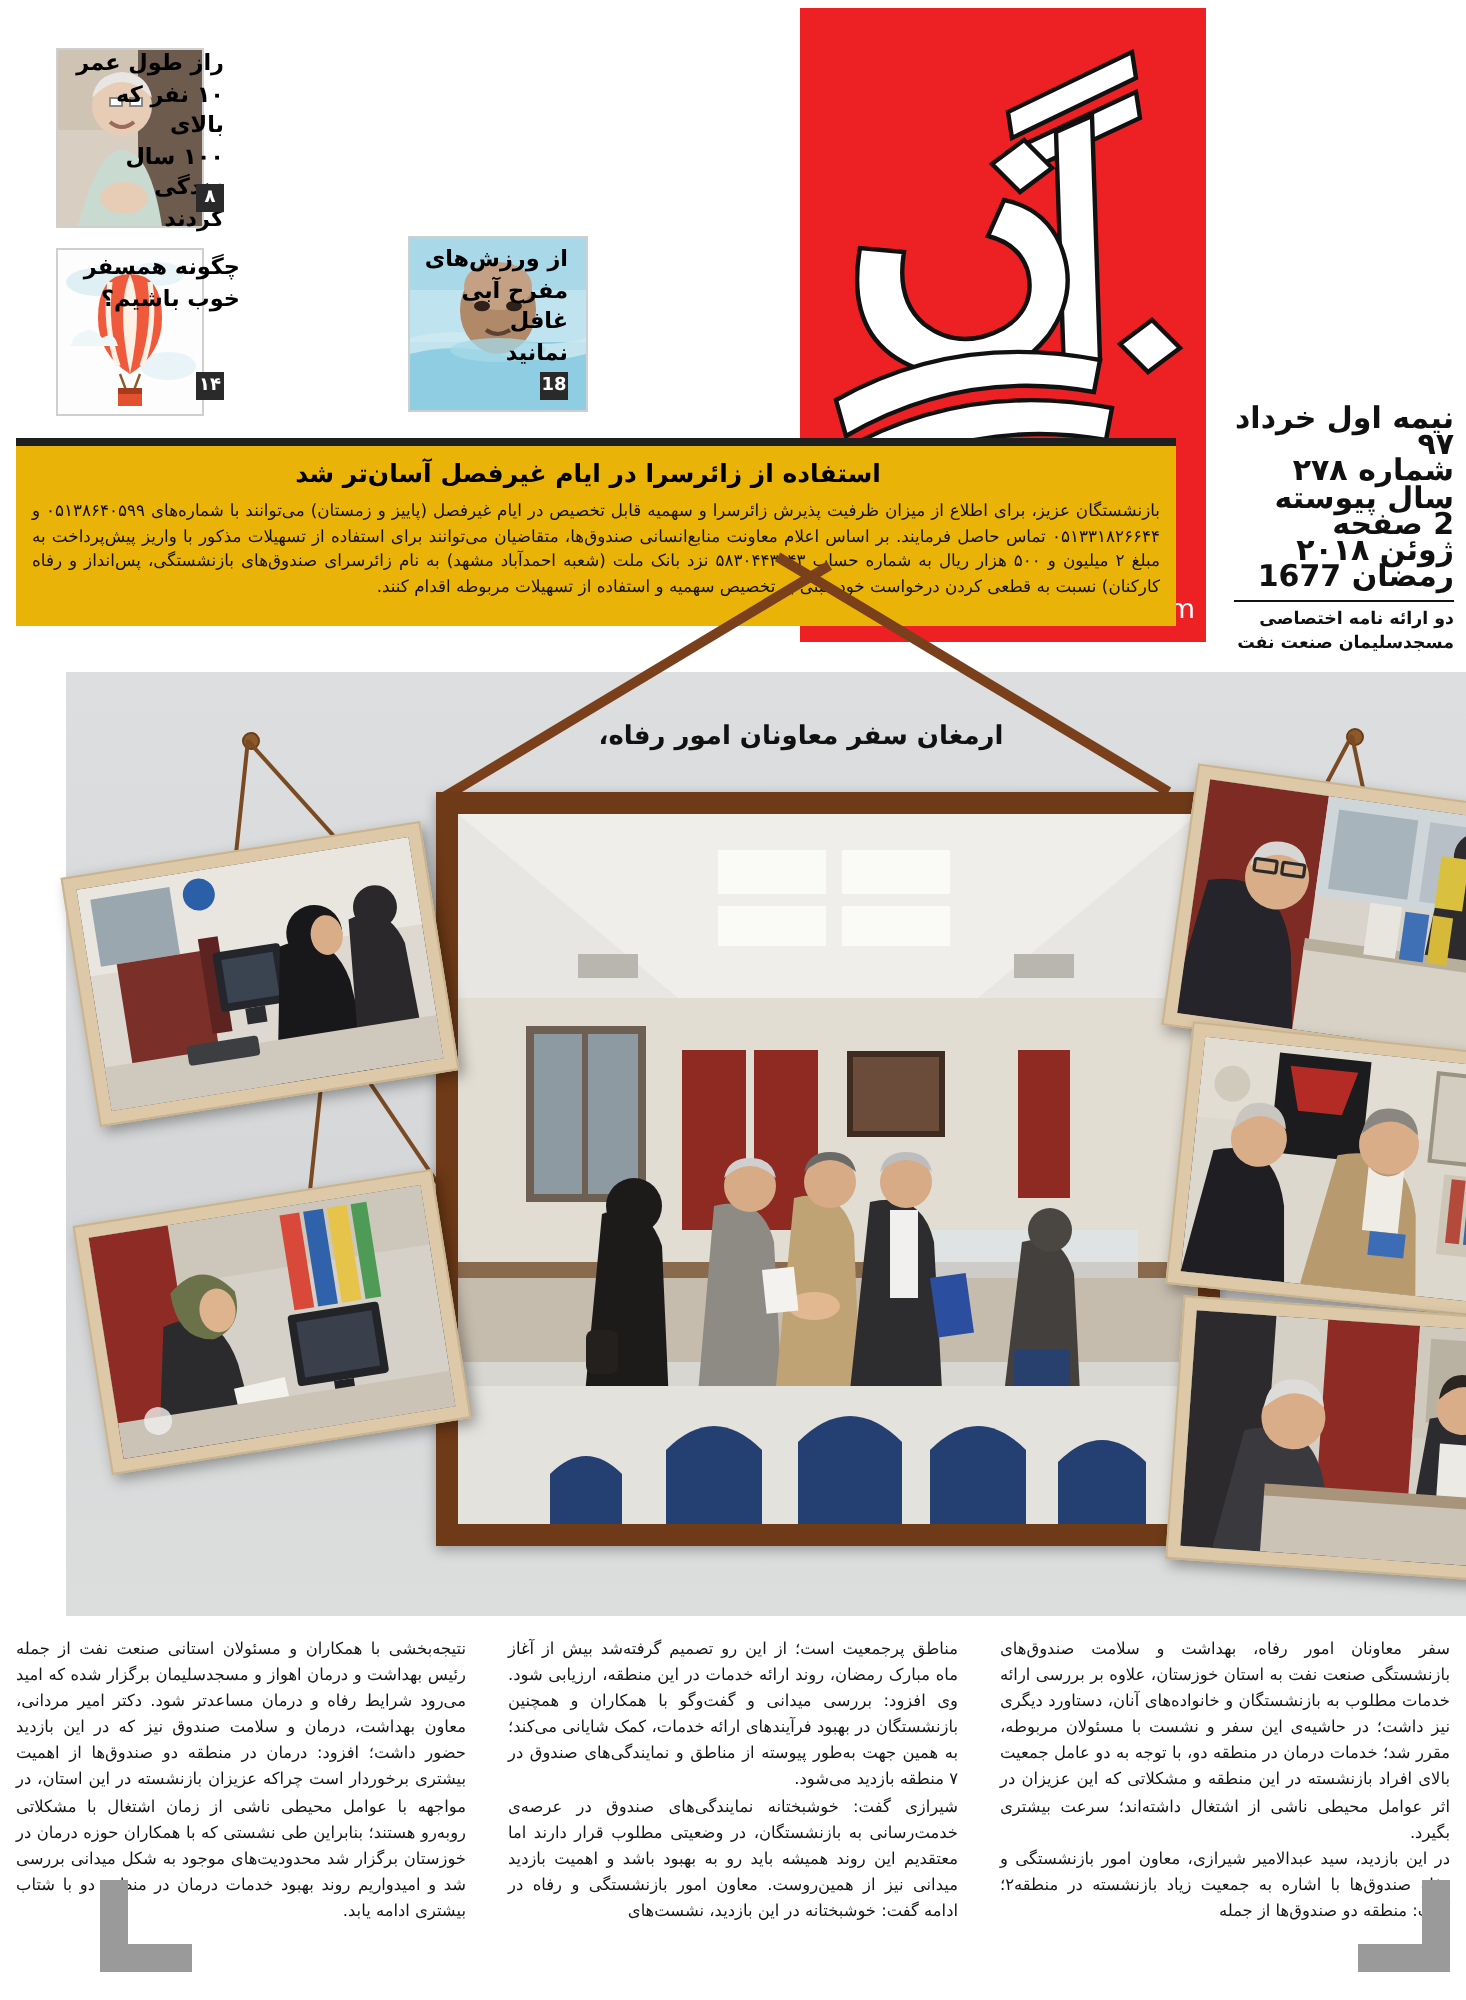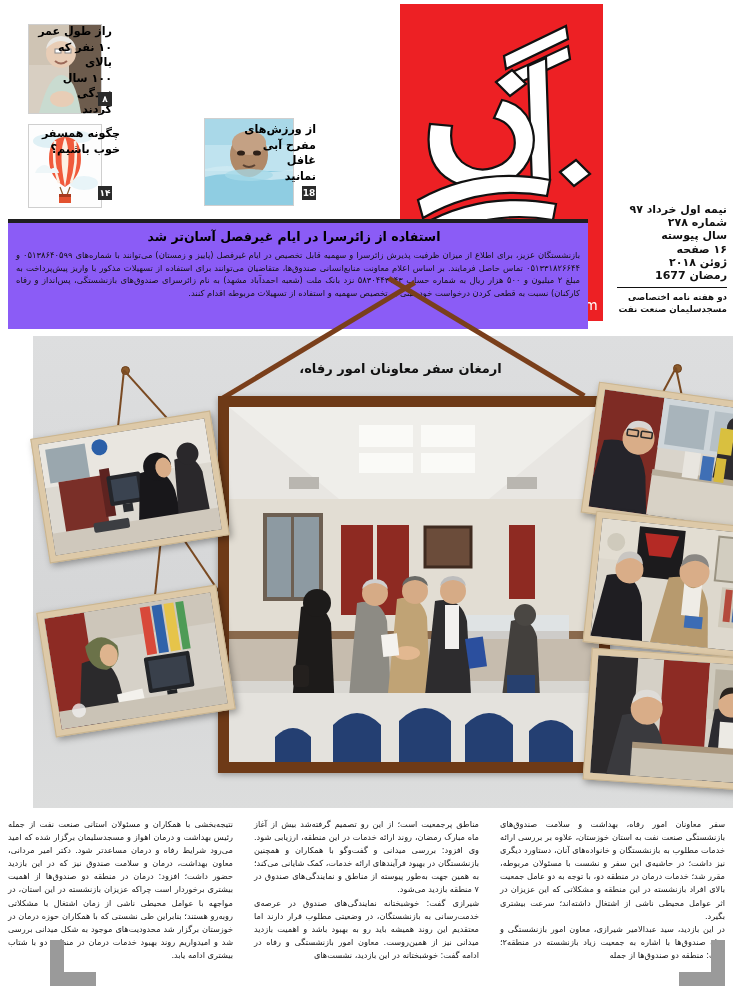--- a/index.html
+++ b/index.html
@@ -27,21 +27,21 @@
     color:#fff;font-size:13.5px;letter-spacing:-.2px;direction:ltr;
     font-family:"DejaVu Sans","Liberation Sans",sans-serif;
     white-space:nowrap;
   }
 
   
   .infocol{
     position:absolute;right:6px;top:203px;width:120px;
     text-align:right;direction:rtl;
   }
-  .infocol .line{font-size:11px;line-height:13.2px;color:#111;font-weight:bold;}
+  .infocol .line{font-size:15px;line-height:13.2px;color:#111;font-weight:bold;}
   .infocol .rule{border-top:1.4px solid #111;margin:5px 0 4px 10px;}
   .infocol .sub{font-size:8.7px;line-height:11.6px;color:#111;font-weight:bold;}
 
   
   .teasers{position:absolute;left:8px;top:18px;width:368px;height:190px;}
   .teaser{position:absolute;}
   .teaser .thumb{
     position:absolute;border:1px solid #cfcfcf;background:#e9e9e9;overflow:hidden;
   }
   .teaser .ttext{
@@ -51,22 +51,22 @@
   .pagebadge{
     position:absolute;width:14px;height:14px;background:#2a2a2a;color:#fff;
     font-size:9px;line-height:14px;text-align:center;font-weight:bold;
   }
 
   
   .ph{position:absolute;inset:0;}
 
   
   .newsbox{
-    position:absolute;left:8px;top:219px;width:580px;height:110px;
-    background:#8b5cf6;
+    position:absolute;left:8px;top:219px;width:580px;height:94px;
+    background:#eab308;
     text-decoration:underline;
   }
   .newsbox .topbar{position:absolute;left:0;top:0;width:100%;height:4px;background:#1f1f1f;}
   .newsbox .nb-title{
     position:absolute;left:0;right:8px;top:10px;text-align:center;
     font-size:12.5px;font-weight:bold;color:#000;direction:rtl;
   }
   .newsbox .nb-body{
     position:absolute;left:8px;right:8px;top:30px;
     font-size:8.4px;line-height:12.6px;text-align:justify;direction:rtl;color:#111;
@@ -159,21 +159,21 @@
             <rect x="30" y="69" width="12" height="9" fill="#e2522f"></rect>
             <rect x="30" y="69" width="12" height="3" fill="#a83a1e"></rect>
             <path d="M8 44 q8 -8 14 0 q6 -4 8 4 l-24 0z" fill="#eef6f8"></path>
           </svg>
         </div>
         <div class="ttext" style="right: 68px; top: 2px; width: 84px; white-space: pre-line;">چگونه همسفر
 خوب باشیم؟</div>
         <div class="pagebadge" style="right:76px;top:62px;margin-left:28px;">۱۴</div>
       </div>
 
-      <div class="teaser" style="left:196px;top:100px;width:172px;height:90px;padding-left:32px;">
+      <div class="teaser" style="left:196px;top:100px;width:172px;height:90px;">
         <div class="thumb" style="left:0;top:0;width:88px;height:86px;">
           <svg class="ph" viewBox="0 0 88 86" preserveAspectRatio="none">
             <rect width="88" height="86" fill="#bfe3ef"></rect>
             <rect x="0" y="0" width="88" height="26" fill="#a9d8e8"></rect>
             <rect x="0" y="52" width="88" height="34" fill="#8fcde2"></rect>
             <path d="M0 50 q22 -6 44 0 q22 6 44 0 l0 8 q-22 6 -44 0 q-22 -6 -44 0z" fill="#cfeaf3" opacity=".8"></path>
             <ellipse cx="44" cy="36" rx="19" ry="22" fill="#b08968"></ellipse>
             <ellipse cx="44" cy="24" rx="17" ry="12" fill="#c4a184"></ellipse>
             <ellipse cx="36" cy="34" rx="4" ry="2.6" fill="#2e2119"></ellipse>
             <ellipse cx="52" cy="34" rx="4" ry="2.6" fill="#2e2119"></ellipse>
@@ -207,25 +207,25 @@
           <path d="M22 248 q64 -36 140 -22 l-3 16 q-72 -12 -132 24 Z"></path>
         </g>
       </svg>
       <div class="masthead-email">zendegieno.naft@yahoo.com</div>
     </div>
 
     <div class="infocol">
       <div class="line">نیمه اول خرداد ۹۷</div>
       <div class="line">شماره ۲۷۸</div>
       <div class="line">سال پیوسته</div>
-      <div class="line">۱۶ صفحه</div>
+      <div class="line">2 صفحه</div>
       <div class="line">ژوئن ۲۰۱۸</div>
       <div class="line">رمضان 1677</div>
       <div class="rule"></div>
-      <div class="sub">دو هفته نامه اختصاصی</div>
+      <div class="sub">دو ارائه نامه اختصاصی</div>
       <div class="sub">مسجدسلیمان صنعت نفت</div>
     </div>
 
     <div class="newsbox">
       <div class="topbar"></div>
       <div class="nb-title">استفاده از زائرسرا در ایام غیرفصل آسان‌تر شد</div>
       <div class="nb-body">بازنشستگان عزیز، برای اطلاع از میزان ظرفیت پذیرش زائرسرا و سهمیه قابل تخصیص در ایام غیرفصل (پاییز و زمستان) می‌توانند با شماره‌های ۰۵۱۳۸۶۴۰۵۹۹ و ۰۵۱۳۳۱۸۲۶۶۴۴ تماس حاصل فرمایند. بر اساس اعلام معاونت منابع‌انسانی صندوق‌ها، متقاضیان می‌توانند برای استفاده از تسهیلات مذکور با واریز پیش‌پرداخت به مبلغ ۲ میلیون و ۵۰۰ هزار ریال به شماره حساب ۵۸۳۰۴۴۳۱۴۳ نزد بانک ملت (شعبه احمدآباد مشهد) به نام زائرسرای صندوق‌های بازنشستگی، پس‌انداز و رفاه کارکنان) نسبت به قطعی کردن درخواست خود مبنی بر تخصیص سهمیه و استفاده از تسهیلات مربوطه اقدام کنند.</div>
     </div>
   </div>
 

